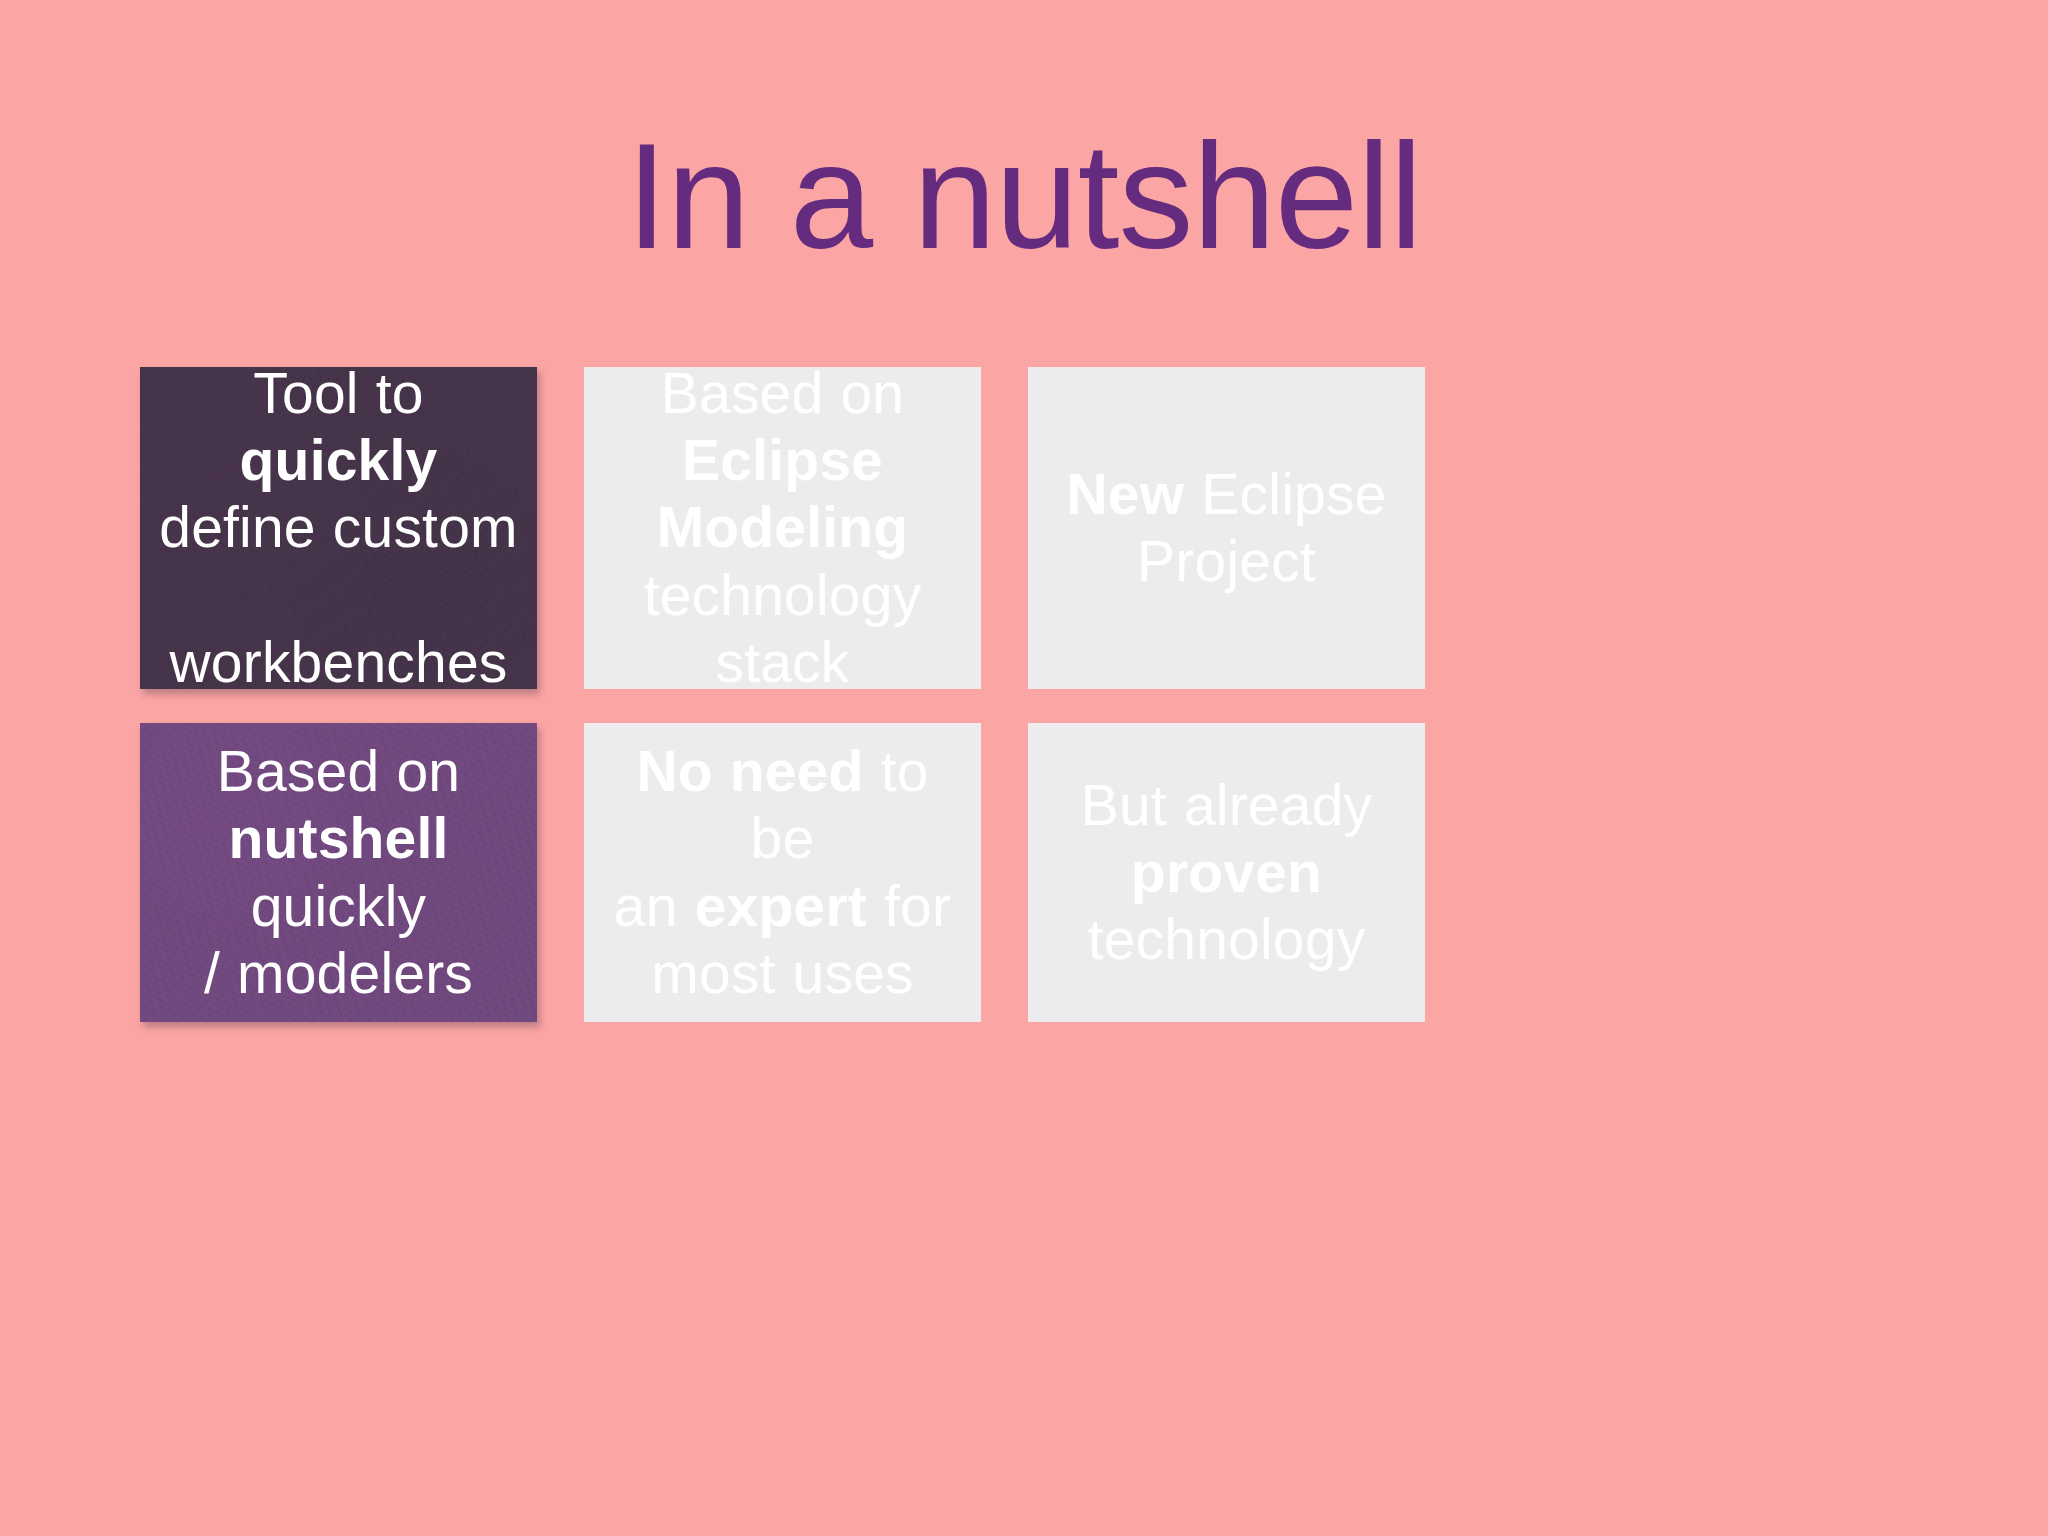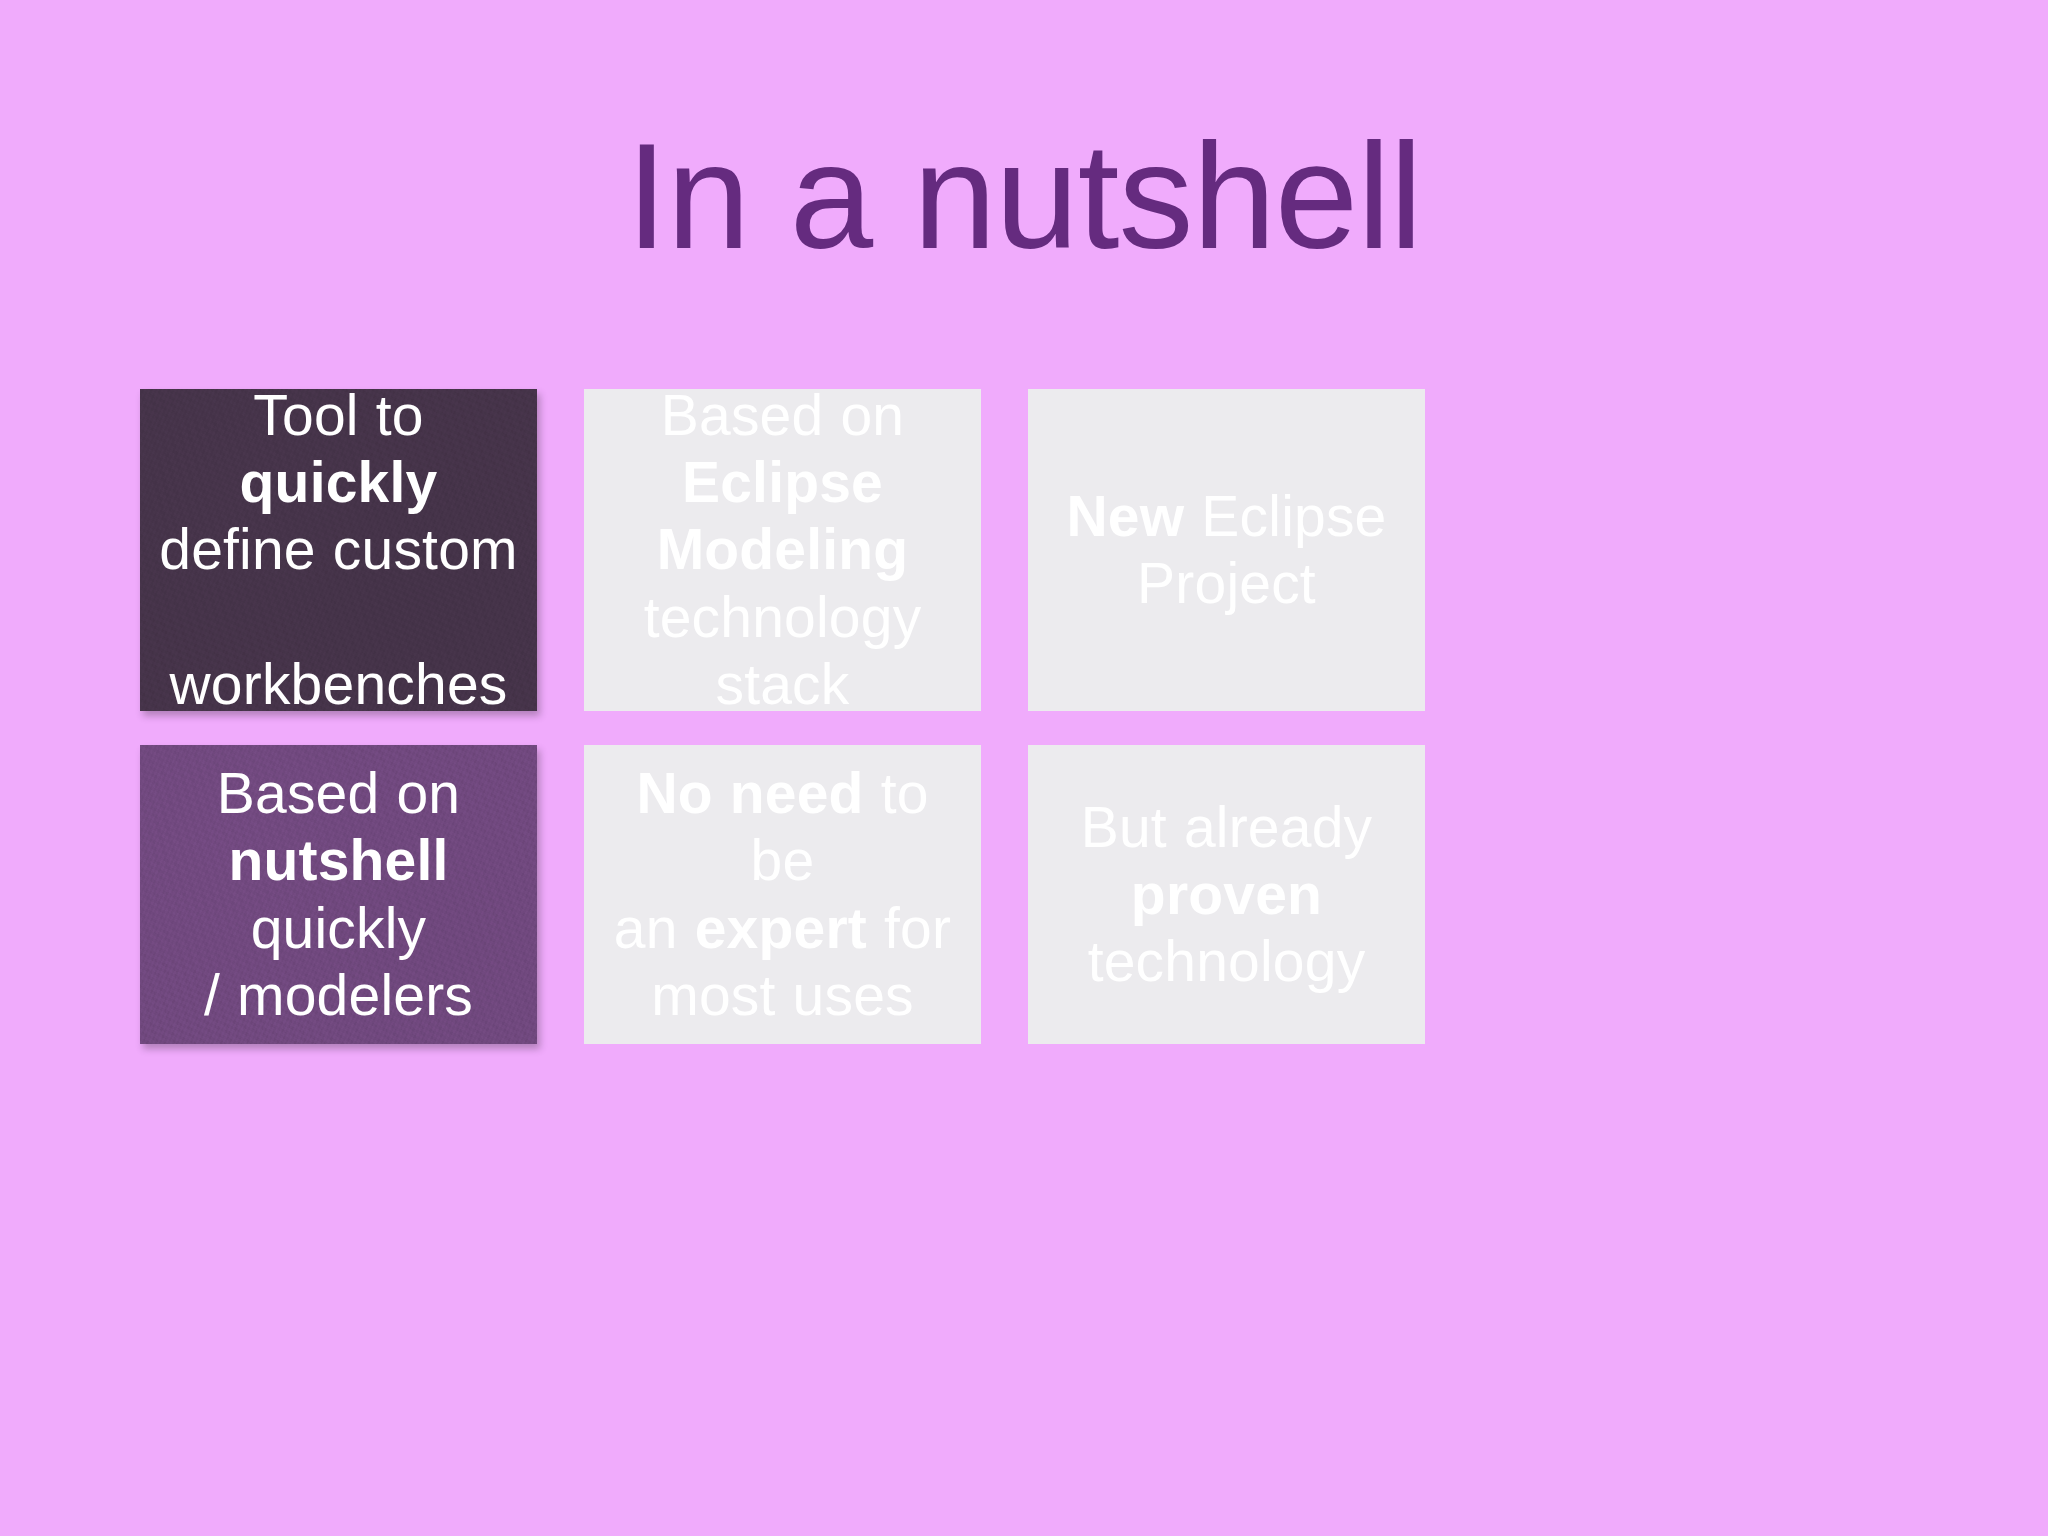--- a/index.html
+++ b/index.html
@@ -11,21 +11,21 @@
     height: 1536px;
     background: #ffffff;
     font-family: "Liberation Sans", sans-serif;
     overflow: hidden;
     position: relative;
   }
 
   .slide {
     position: absolute;
     inset: 0;
-    background: #f0abfc;
+    background: #fca5a5;
     padding-left: 40px;
   }
 
   
   .slide-title {
     position: absolute;
     left: 0;
     right: 0;
     top: 118px;
     text-align: center;
@@ -35,21 +35,21 @@
     letter-spacing: -1px;
     line-height: 1.05;
     color: #652B7F;
     white-space: nowrap;
   }
 
   
   .card-grid {
     position: absolute;
     left: 140px;
-    top: 389px;
+    top: 367px;
     width: 1288px;
     display: grid;
     grid-template-columns: 397px 397px 397px;
     grid-template-rows: 322px 299px;
     column-gap: 47px;
     row-gap: 34px;
   }
 
   .card {
     position: relative;

